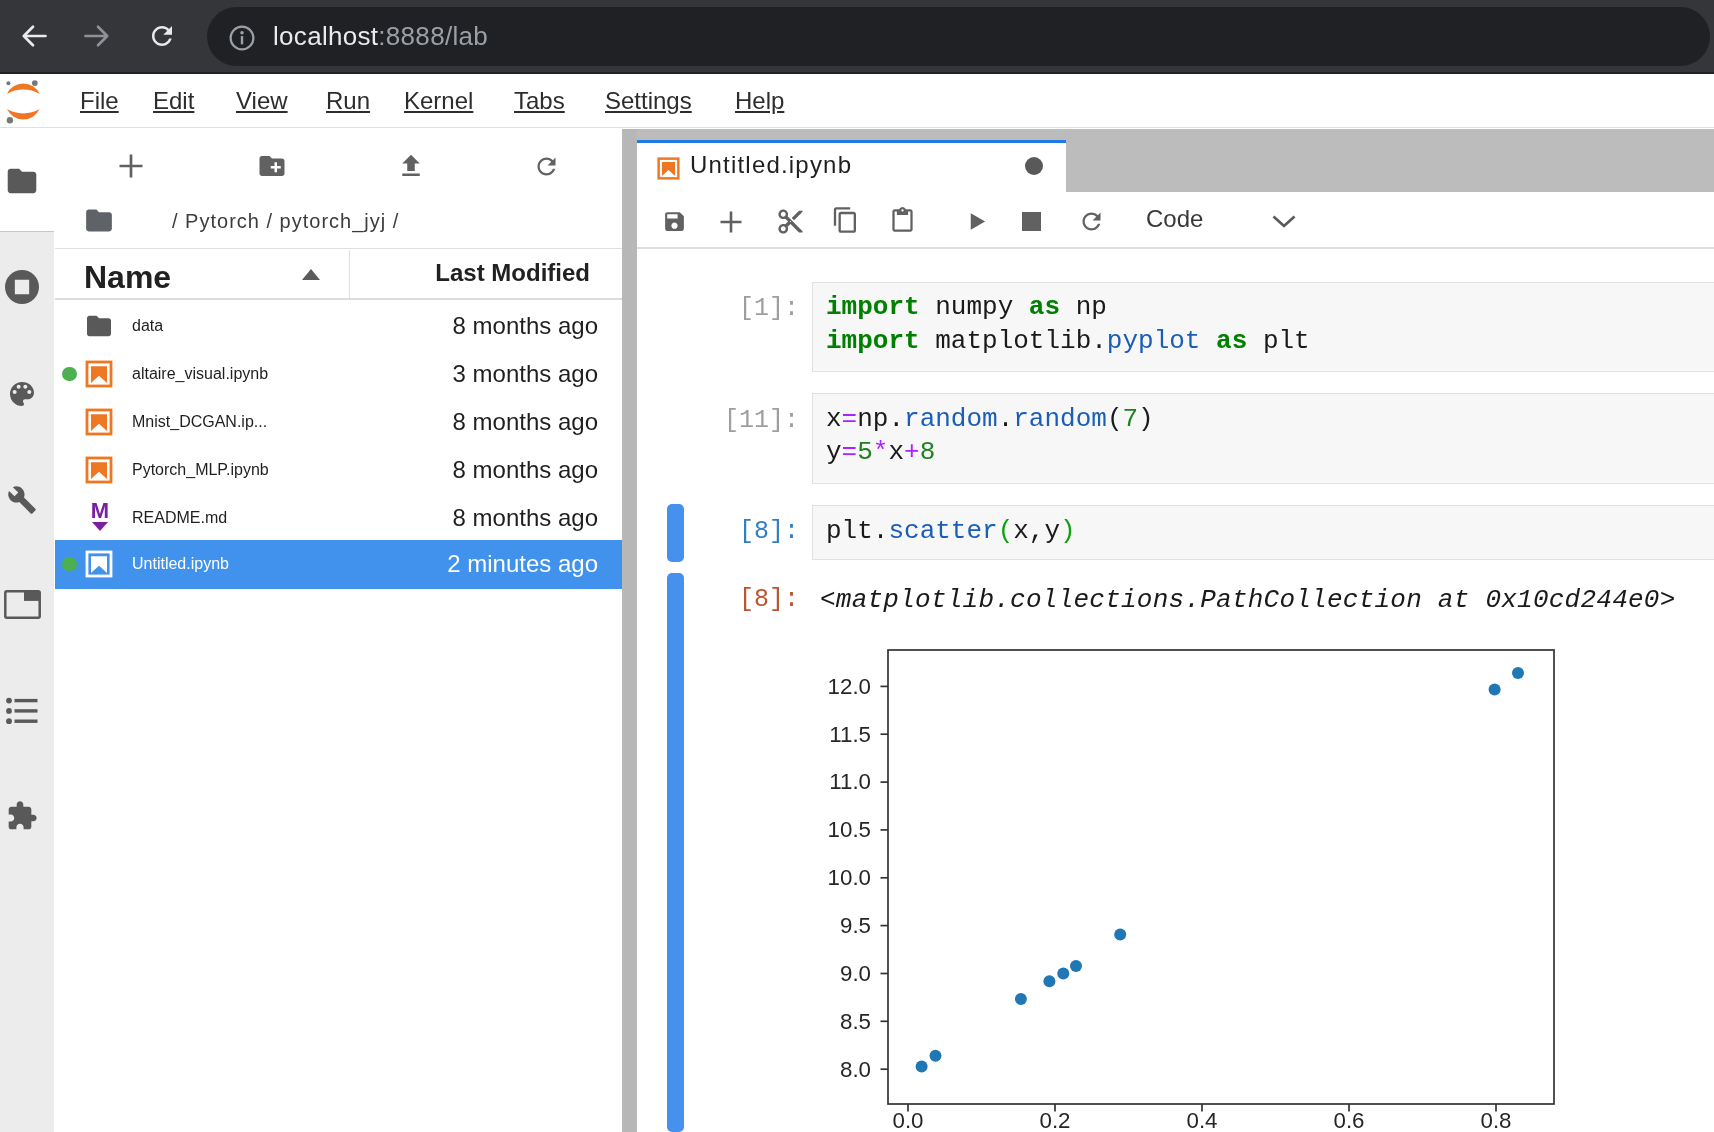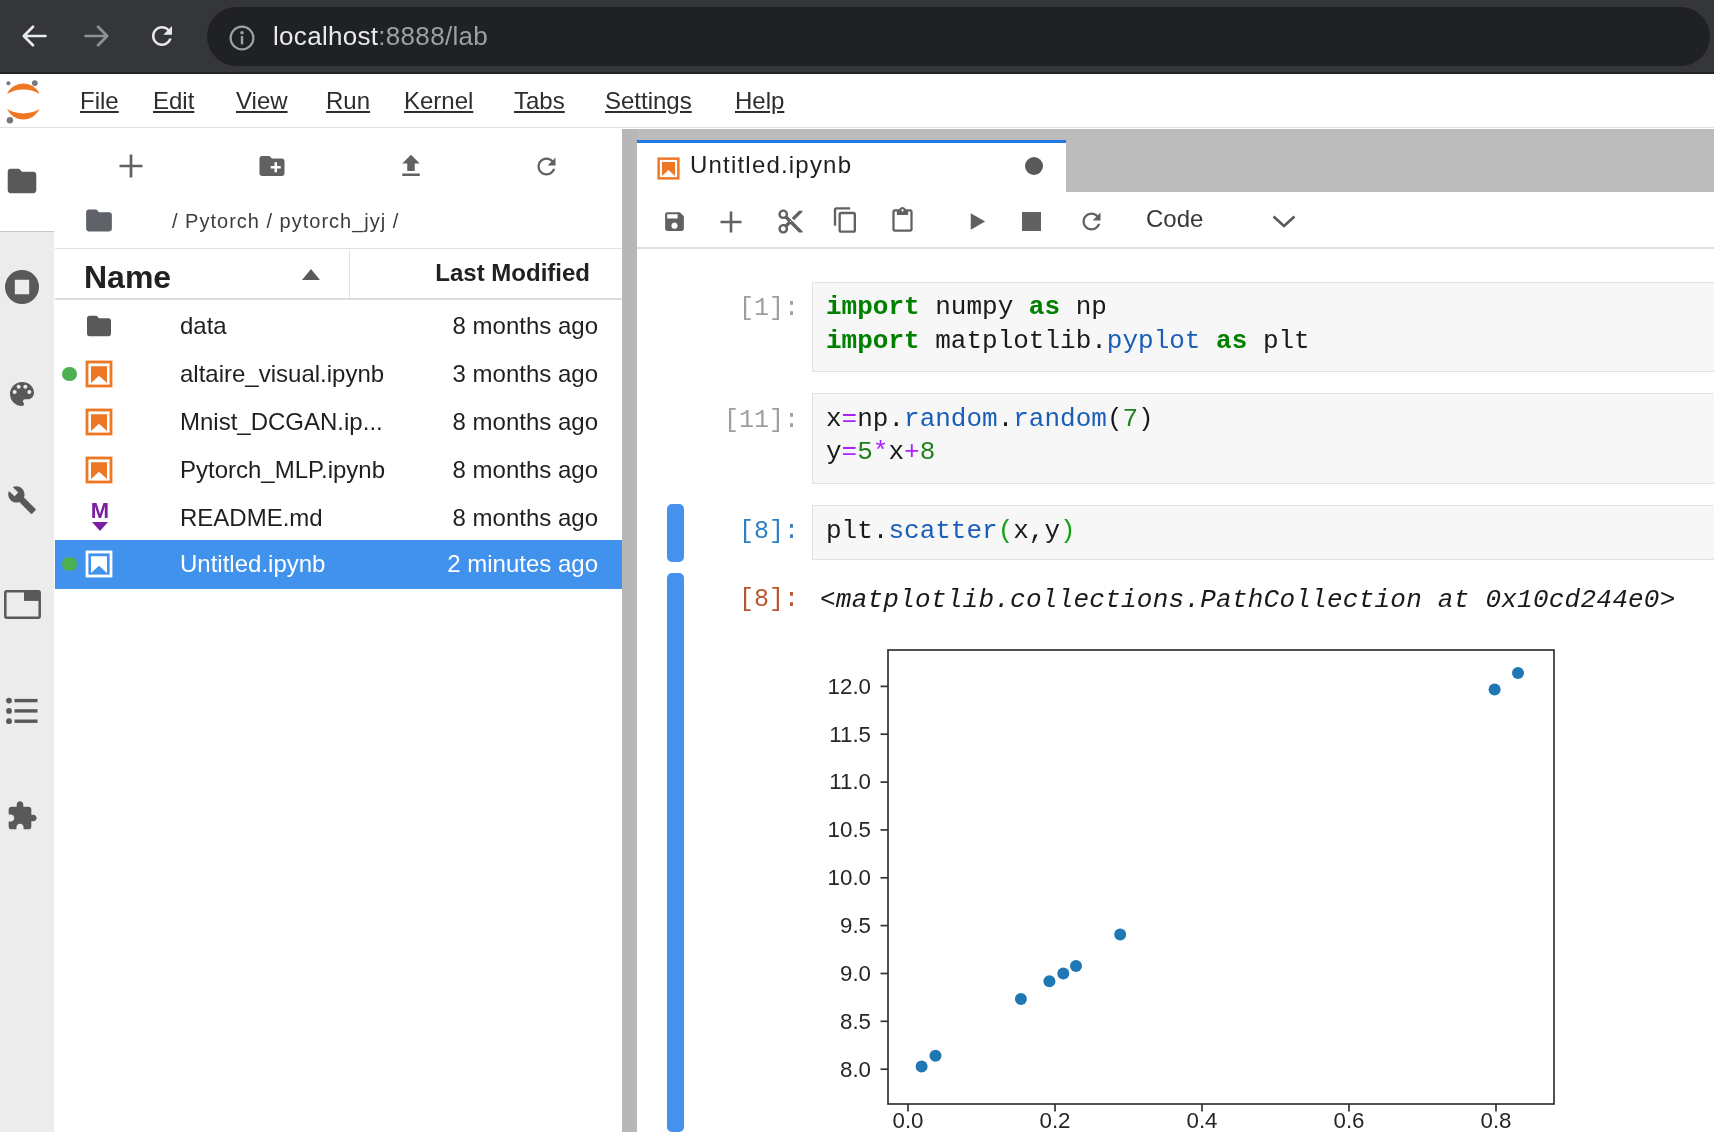--- a/index.html
+++ b/index.html
@@ -25,21 +25,21 @@
   .sidetab { position:absolute; left:0; top:129px; width:55px; height:103px; background:#fff; border-bottom:1px solid #c6c6c6; }
   
   .fpanel { position:absolute; left:54px; top:129px; width:568px; height:1003px; background:#fff; }
   .crumb { position:absolute; left:126px; top:206px; font-size:20px; color:#3c3c3c; line-height:30px; letter-spacing:1px;margin-left:46px;}
   .fhead-top { position:absolute; left:55px; top:248px; width:567px; height:1px; background:#e0e0e0; }
   .fhead-bot { position:absolute; left:55px; top:298px; width:567px; height:2px; background:#dcdcdc; }
   .fhead-div { position:absolute; left:349px; top:250px; width:1px; height:48px; background:#e0e0e0; }
   .hname { position:absolute; left:84px; top:259px; font-size:32px; font-weight:700; color:#212121; }
   .hmod  { position:absolute; left:372px; top:259px; width:218px; text-align:right; font-size:24px; font-weight:700; color:#212121; }
   .frow { position:absolute; left:55px; width:567px; height:48px; }
-  .frow .nm { position:absolute; left:77px; top:0; height:48px; line-height:48px; font-size:24px; color:#1f1f1f;margin-left:48px; }
+  .frow .nm { position:absolute; left:77px; top:0; height:48px; line-height:48px; font-size:16px; color:#1f1f1f; }
   .frow .md { position:absolute; right:24px; top:0; height:48px; line-height:48px; font-size:24px; color:#1f1f1f; }
   .frow.sel { background:#4092ec; }
   .frow.sel .nm, .frow.sel .md { color:#fff; }
   .gdot { position:absolute; left:7px; top:16.8px; width:14.5px; height:14.5px; border-radius:50%; background:#4caf50; }
   .ficon { position:absolute; left:30px; top:10px; }
   
   .gap { position:absolute; left:622px; top:129px; width:15px; height:1003px; background:#b7b7b7; }
   
   .tabbar { position:absolute; left:637px; top:129px; width:1077px; height:63px; background:#bcbcbc; }
   .tab { position:absolute; left:637px; top:140px; width:429px; height:52px; background:#fff;

